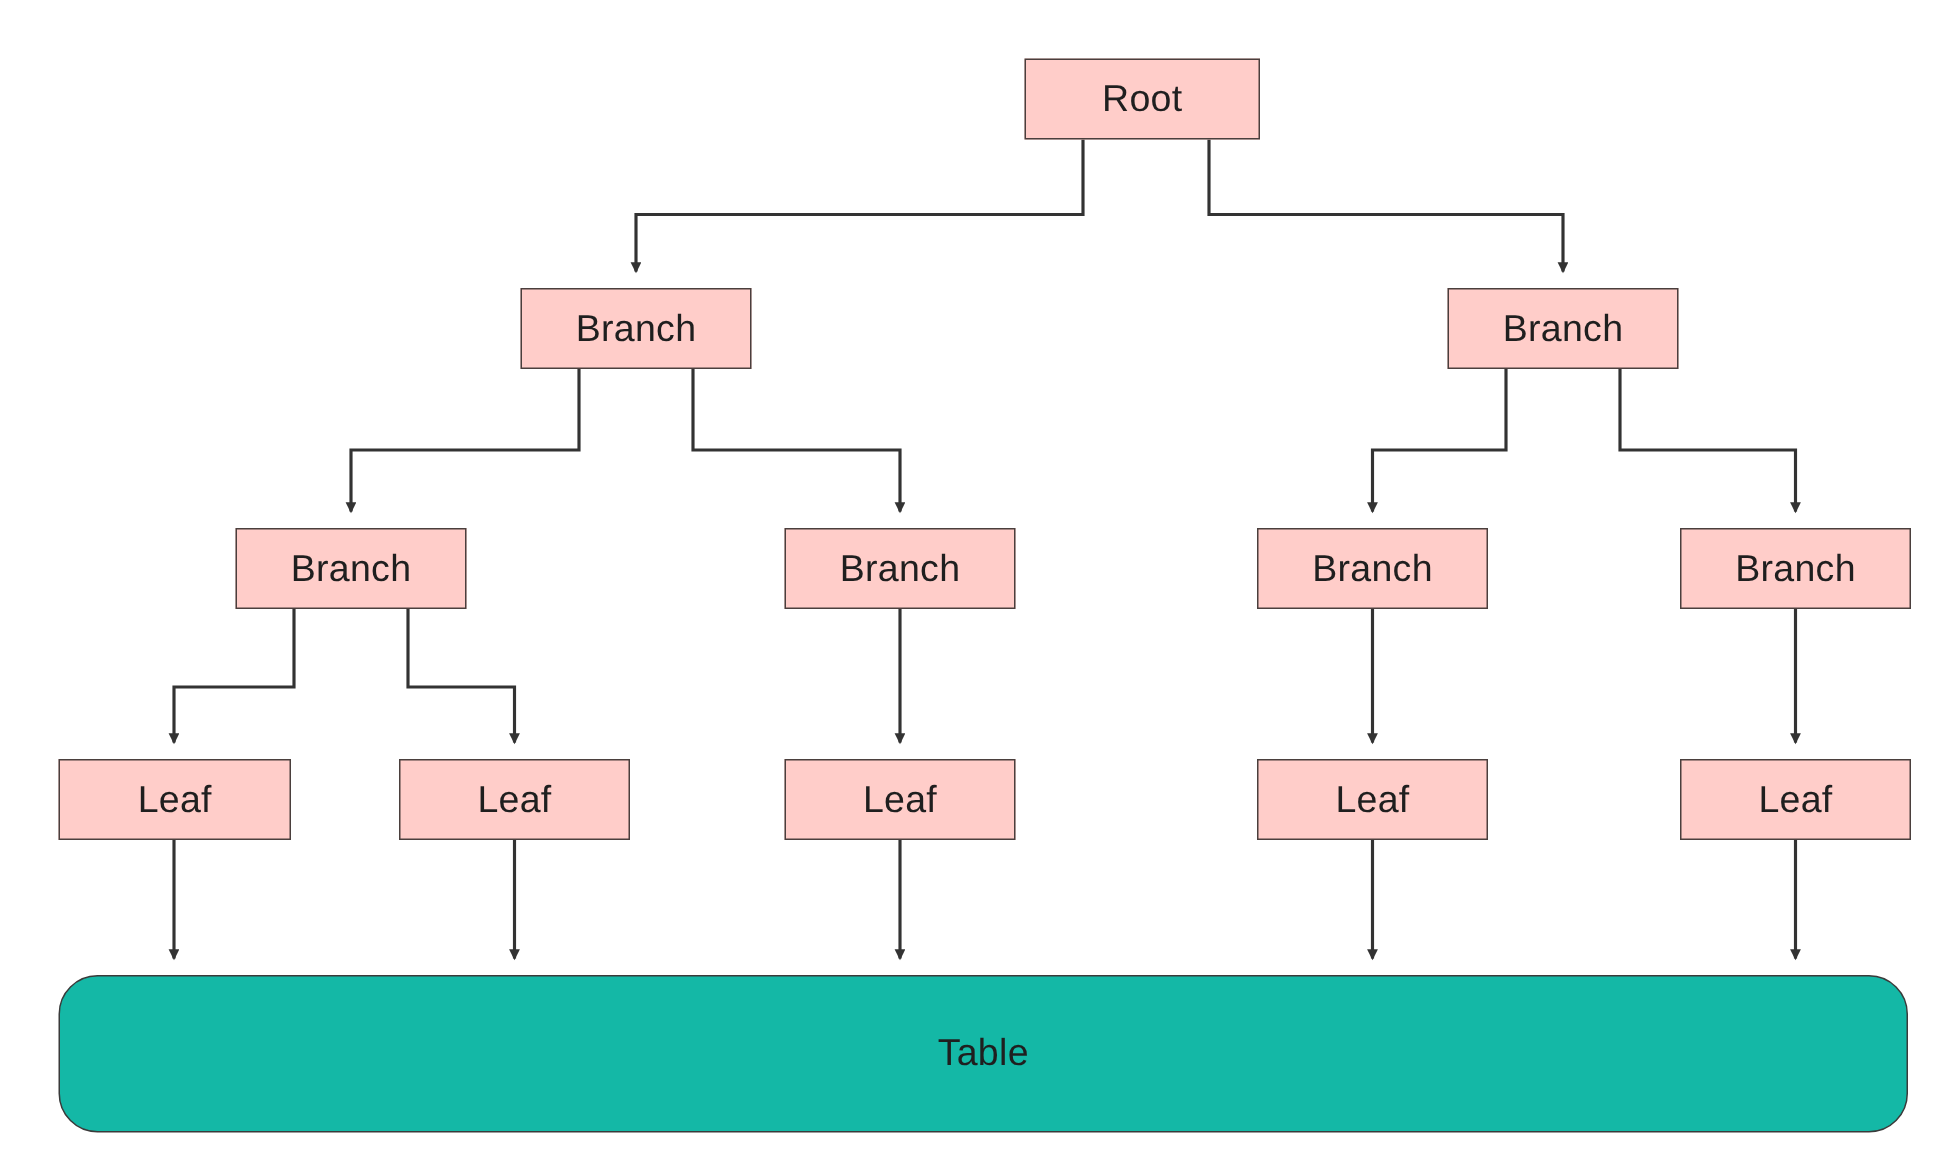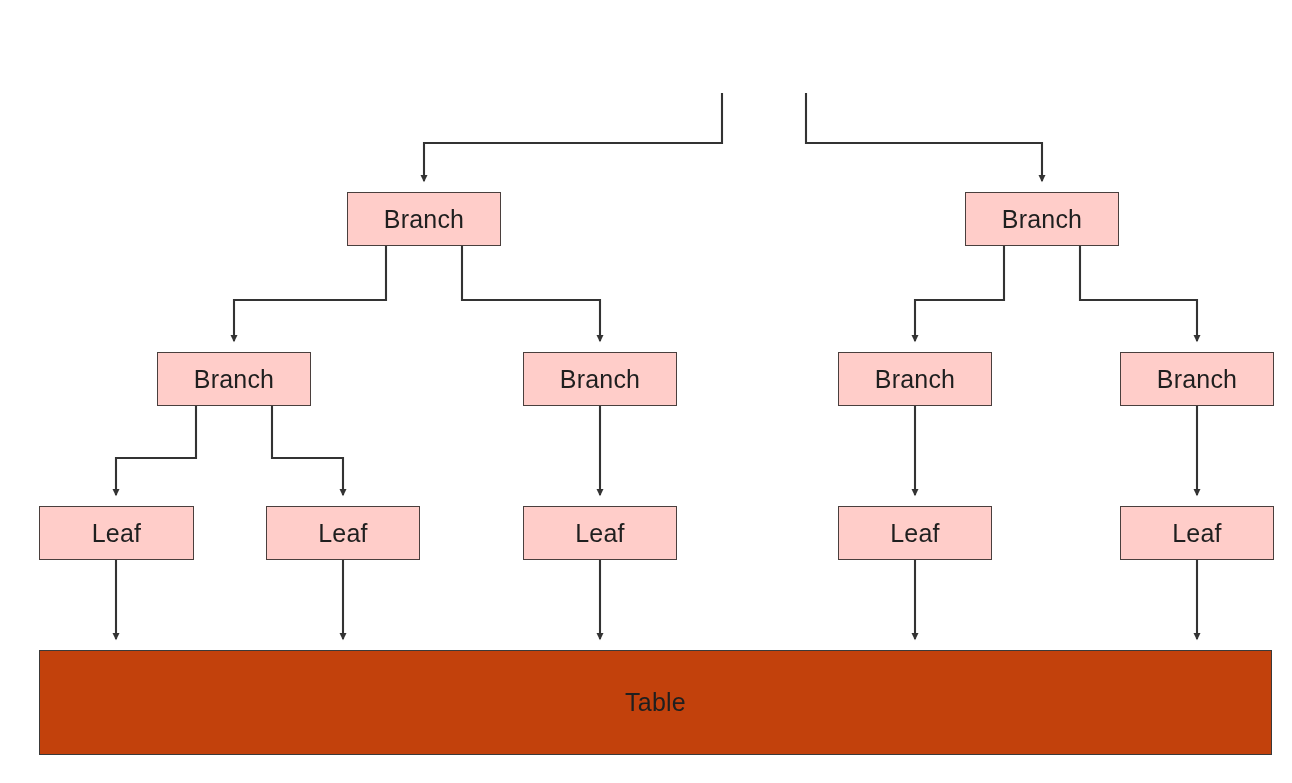--- a/index.html
+++ b/index.html
@@ -38,22 +38,23 @@
     color: #1f1f1f;
     letter-spacing: 0.2px;
     white-space: nowrap;
     z-index: 2;
   }
   .node-pink {
     background: #ffcdc9;
     border-color: #4a3f3d;
   }
   .node-green {
-    background: #c2410c;
+    background: #14b8a6;
     border-color: #3a3a3a;
+    border-radius: 26px;
   }
   .node-label {
     pointer-events: none;
   }
 </style>
 </head>
 <body>
 
 <div id="diagram">
 
@@ -88,20 +89,23 @@
       <path d="M 1197,406 L 1197,495" marker-end="url(#arrowhead)"></path>
 
       <path d="M 116,560 L 116,639" marker-end="url(#arrowhead)"></path>
       <path d="M 343,560 L 343,639" marker-end="url(#arrowhead)"></path>
       <path d="M 600,560 L 600,639" marker-end="url(#arrowhead)"></path>
       <path d="M 915,560 L 915,639" marker-end="url(#arrowhead)"></path>
       <path d="M 1197,560 L 1197,639" marker-end="url(#arrowhead)"></path>
     </g>
   </svg>
 
+  <div class="node node-pink" style="left:683px; top:39px; width:157px; height:54px;">
+    <span class="node-label">Root</span>
+  </div>
 
   <div class="node node-pink" style="left:347px; top:192px; width:154px; height:54px;">
     <span class="node-label">Branch</span>
   </div>
 
   <div class="node node-pink" style="left:965px; top:192px; width:154px; height:54px;">
     <span class="node-label">Branch</span>
   </div>
 
   <div class="node node-pink" style="left:157px; top:352px; width:154px; height:54px;">

